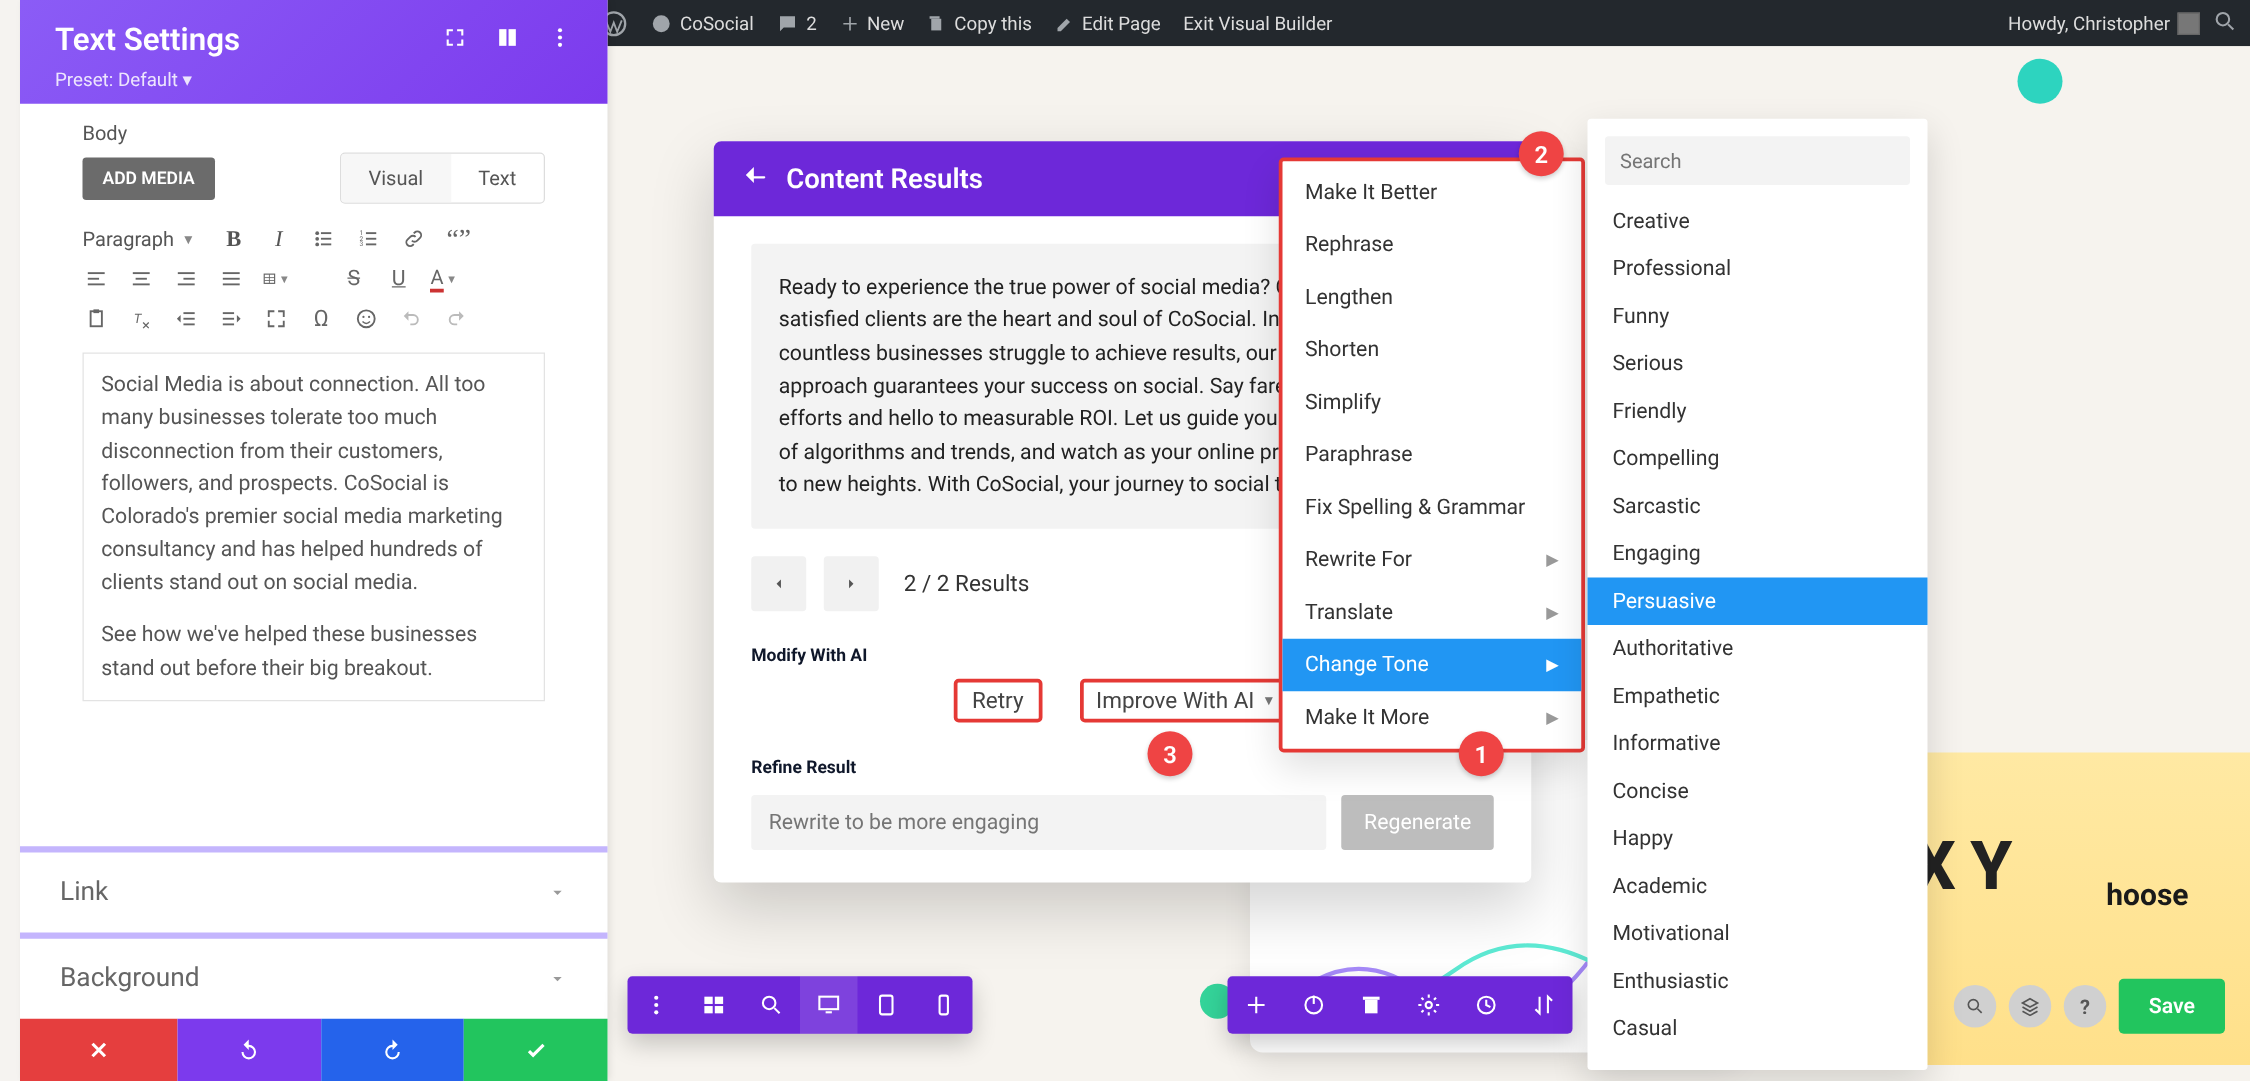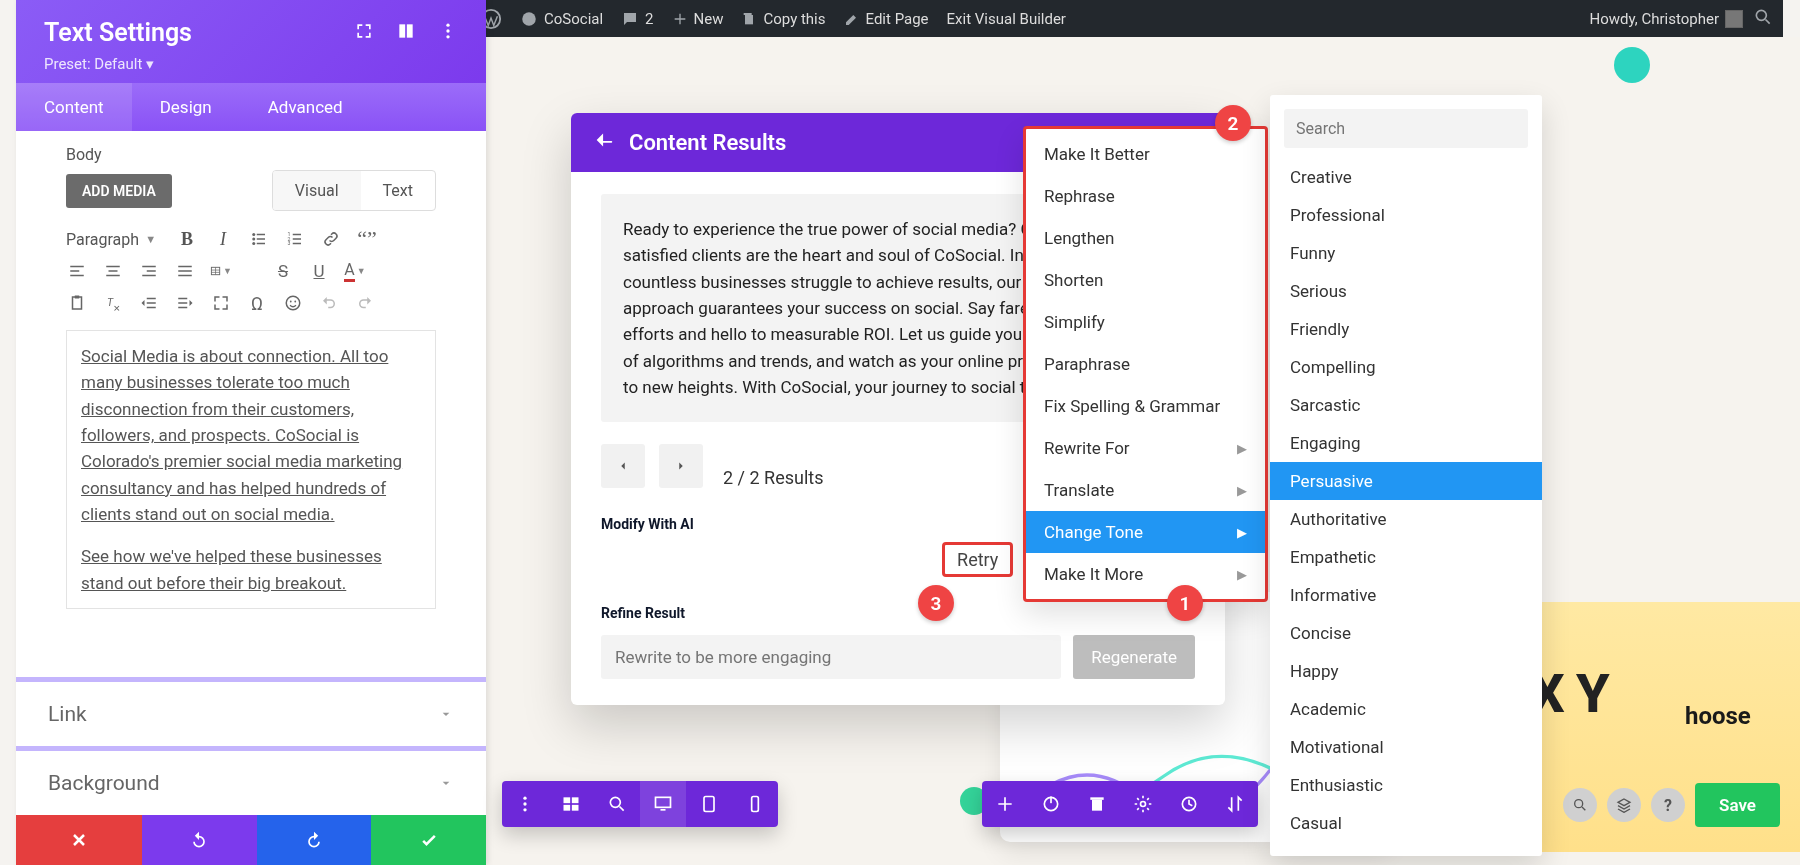--- a/index.html
+++ b/index.html
@@ -1,19 +1,19 @@
 <!DOCTYPE html>
 <html><head>
 <meta charset="utf-8">
 <style>
 * { box-sizing: border-box; margin: 0; padding: 0; font-family: -apple-system, BlinkMacSystemFont, "Segoe UI", Roboto, "Helvetica Neue", Arial, sans-serif; }
 body { background: #f5f3f0; width: 1800px; height: 865px; position: relative; overflow: hidden; }
 
 
-.wp-adminbar { position: absolute; top: 0; left: 470px; right: 17px; height: 37px; background: #23282d; color: #ddd; display: flex; align-items: center; padding: 0 10px; font-size: 15px; }
+.wp-adminbar { position: absolute; top: 0; left: 470px; right: 0; height: 37px; background: #23282d; color: #ddd; display: flex; align-items: center; padding: 0 10px; font-size: 15px; }
 .wp-adminbar .ab-left { display: flex; align-items: center; gap: 18px; }
 .wp-adminbar .ab-right { margin-left: auto; display: flex; align-items: center; gap: 10px; }
 .wp-adminbar .ab-item { display: flex; align-items: center; gap: 6px; color: #ddd; cursor: pointer; }
 .wp-adminbar .avatar { width: 18px; height: 18px; background: #777; border: 1px solid #666; }
 .wp-adminbar .mag { width: 20px; height: 20px; fill: #a0a5aa; }
 
 
 .settings-panel { position: absolute; top: 0; left: 16px; width: 470px; height: 100%; background: #fff; display: flex; flex-direction: column; box-shadow: 2px 0 6px rgba(0,0,0,.1); }
 .sp-header { background: linear-gradient(135deg, #8b5cf6, #7c3aed); color: #fff; padding: 18px 28px 10px; }
 .sp-title { font-size: 25px; font-weight: 600; display: flex; align-items: center; }
@@ -30,21 +30,21 @@
 .editor-tabs { float: right; display: flex; border: 1px solid #ddd; border-radius: 4px; overflow: hidden; margin-top: -4px; text-align: right; }
 .editor-tab { padding: 10px 22px; font-size: 16px; color: #555; cursor: pointer; }
 .editor-tab.active { background: #f7f7f7; }
 
 .toolbar { clear: both; margin-top: 14px; display: flex; flex-wrap: wrap; gap: 10px 14px; align-items: center; padding: 6px 0; }
 .tb-select { display: flex; align-items: center; gap: 6px; font-size: 16px; color: #555; cursor: pointer; padding-right: 6px; }
 .tb-btn { width: 22px; height: 22px; display: flex; align-items: center; justify-content: center; cursor: pointer; }
 .tb-btn svg { fill: #666; width: 18px; height: 18px; }
 .toolbar .row2 { width: 100%; display: flex; gap: 14px; align-items: center; }
 
-.editor-area { border: 1px solid #e3e3e3; margin-top: 10px; padding: 12px 14px; font-family: Georgia, serif; font-size: 17px; line-height: 1.55; color: #555; text-decoration: underline; }
+.editor-area { border: 1px solid #e3e3e3; margin-top: 10px; padding: 12px 14px; font-family: Georgia, serif; font-size: 17px; line-height: 1.55; color: #555; }
 .editor-area p + p { margin-top: 16px; }
 
 .accordion { border-top: 5px solid #c4b5fd; padding: 20px 32px; display: flex; align-items: center; justify-content: space-between; font-size: 21px; color: #666; cursor: pointer; }
 .accordion .chev { fill: #999; width: 16px; height: 16px; }
 
 .sp-footer { display: flex; height: 50px; }
 .sp-footer .fbtn { flex: 1; display: flex; align-items: center; justify-content: center; cursor: pointer; }
 .sp-footer .fbtn svg { fill: #fff; width: 20px; height: 20px; }
 .fbtn.red { background: #e53e3e; flex: 1.1; }
 .fbtn.purple { background: #7c3aed; }
@@ -61,26 +61,26 @@
 .bg-bigtext { font-size: 54px; font-weight: 800; color: #222; letter-spacing: -1px; }
 .bg-dot { position: absolute; width: 30px; height: 30px; border-radius: 50%; background: #8b5cf6; }
 .bg-dot2 { position: absolute; width: 28px; height: 28px; border-radius: 50%; background: #34d399; }
 
 
 .cr-modal { position: absolute; left: 571px; top: 113px; width: 654px; background: #fff; border-radius: 6px; box-shadow: 0 20px 50px rgba(0,0,0,.18); overflow: visible; }
 .cr-header { background: #6d28d9; color: #fff; padding: 16px 22px; display: flex; align-items: center; gap: 14px; font-size: 22px; font-weight: 600; border-radius: 6px 6px 0 0; }
 .cr-header svg { fill: #fff; width: 22px; height: 22px; }
 .cr-body { padding: 22px 30px 26px; }
 .cr-result { background: #f3f3f3; padding: 22px; font-size: 17px; line-height: 1.55; color: #222; border-radius: 3px; }
-.cr-pager { display: flex; align-items: flex-end; gap: 14px; margin-top: 22px; }
+.cr-pager { display: flex; align-items: center; gap: 14px; margin-top: 22px; }
 .cr-pg-btn { width: 44px; height: 44px; background: #f1f1f1; display: flex; align-items: center; justify-content: center; cursor: pointer; border-radius: 3px; }
 .cr-pg-btn svg { fill: #555; width: 14px; height: 14px; }
 .cr-count { font-size: 18px; color: #333; margin-left: 6px; }
 .cr-subhead { font-size: 14px; color: #0f172a; margin-top: 28px; font-weight: 700; }
-.cr-actions { display: flex; justify-content: flex-end; gap: 12px; margin-top: 10px; }
+.cr-actions { display: flex; justify-content: center; gap: 30px; margin-top: 10px; }
 .cr-retry { border: 3px solid #e53935; color: #444; background: #fff; padding: 4px 12px; font-size: 18px; border-radius: 4px; cursor: pointer; }
 .cr-improve { border: 3px solid #e53935; color: #444; background: #fff; padding: 4px 10px; font-size: 18px; border-radius: 4px; cursor: pointer; display: flex; align-items: center; gap: 6px; }
 .cr-improve .dd { font-size: 11px; color: #777; }
 .cr-refine-row { display: flex; gap: 12px; margin-top: 14px; }
 .cr-refine-input { flex: 1; background: #f3f3f3; border: none; padding: 12px 14px; font-size: 17px; color: #555; border-radius: 3px; }
 .cr-regen { background: #bdbdbd; color: #fff; border: none; padding: 10px 18px; font-size: 17px; border-radius: 3px; cursor: pointer; }
 
 
 .ai-menu { position: absolute; left: 1023px; top: 126px; width: 245px; background: #fff; border: 3px solid #e53935; border-radius: 4px; box-shadow: 0 12px 30px rgba(0,0,0,.12); padding: 4px 0; z-index: 5; }
 .ai-item { padding: 11px 18px; font-size: 17px; color: #333; cursor: pointer; display: flex; align-items: center; justify-content: space-between; position: relative; }
@@ -204,25 +204,20 @@
               <rect x="13" y="4" width="7" height="16"></rect>
             </svg></span>
         <span><svg viewBox="0 0 24 24">
               <circle cx="12" cy="5" r="2"></circle>
               <circle cx="12" cy="12" r="2"></circle>
               <circle cx="12" cy="19" r="2"></circle>
             </svg></span>
       </span>
     </div>
     <div class="sp-preset">Preset: Default ▾</div>
-  </div>
-  <div class="sp-tabs">
-    <div class="sp-tab active">Content</div>
-    <div class="sp-tab">Design</div>
-    <div class="sp-tab">Advanced</div>
   </div>
   <div class="sp-body">
     <div class="sp-section-label">Body</div>
     <button class="add-media-btn">ADD MEDIA</button>
     <div class="editor-tabs">
       <div class="editor-tab active">Visual</div>
       <div class="editor-tab">Text</div>
     </div>
     <div class="toolbar">
       <span class="tb-select">

